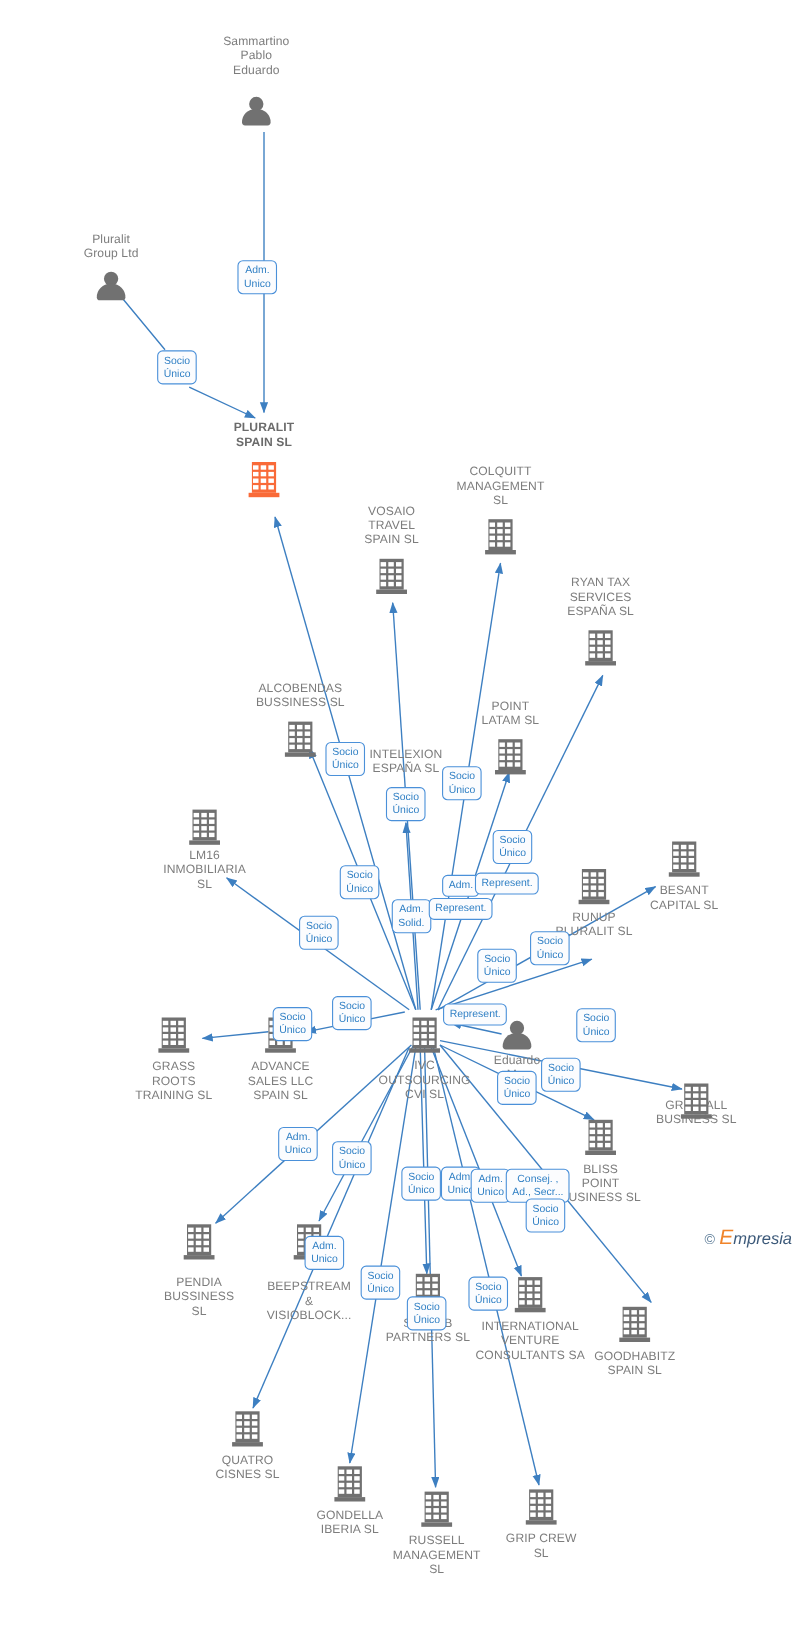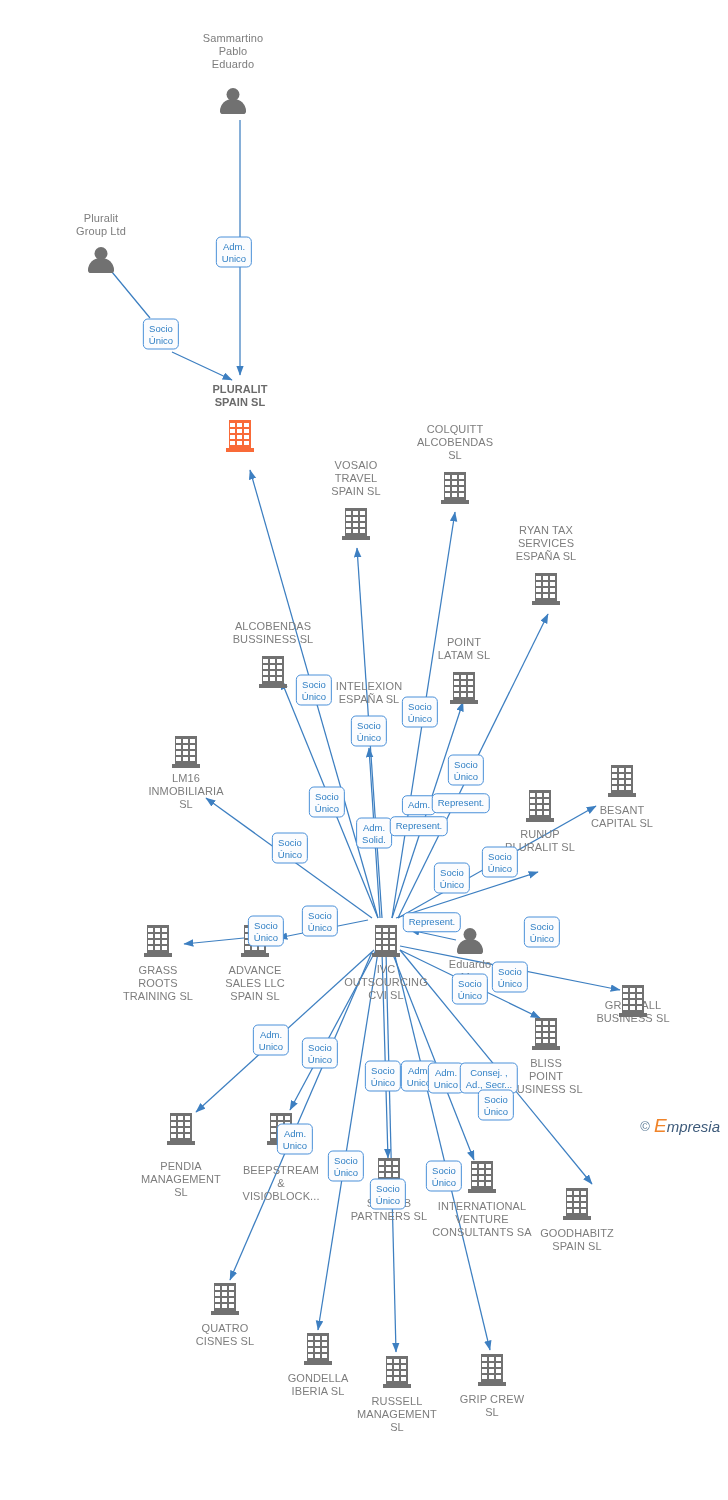--- a/index.html
+++ b/index.html
@@ -91,21 +91,21 @@
 Group Ltd</div>
       </div>
       <div class="node" style="left: 101px; top: 247px;"><span class="prs"><span class="hd"></span><span class="bd"></span></span></div>
       <div class="node hl" style="left: 240px; top: 383px;">
         <div class="lbl">PLURALIT
 SPAIN  SL</div>
       </div>
       <div class="node" style="left: 240px; top: 420px;"><span class="bld o"><i style="left:3px;top:0;width:22px;height:28px"></i><i style="left:4px;top:3px;width:5px;height:4px;background:#fff"></i><i style="left:11px;top:3px;width:5px;height:4px;background:#fff"></i><i style="left:18px;top:3px;width:5px;height:4px;background:#fff"></i><i style="left:4px;top:9px;width:5px;height:4px;background:#fff"></i><i style="left:11px;top:9px;width:5px;height:4px;background:#fff"></i><i style="left:18px;top:9px;width:5px;height:4px;background:#fff"></i><i style="left:4px;top:15px;width:5px;height:4px;background:#fff"></i><i style="left:11px;top:15px;width:5px;height:4px;background:#fff"></i><i style="left:18px;top:15px;width:5px;height:4px;background:#fff"></i><i style="left:4px;top:21px;width:5px;height:4px;background:#fff"></i><i style="left:11px;top:21px;width:5px;height:4px;background:#fff"></i><i style="left:18px;top:21px;width:5px;height:4px;background:#fff"></i><i style="left:0;top:28px;width:28px;height:4px"></i></span></div>
       <div class="node" style="left: 455px; top: 423px;">
         <div class="lbl">COLQUITT
-ALCOBENDAS
+MANAGEMENT
 SL</div>
       </div>
       <div class="node" style="left: 455px; top: 472px;"><span class="bld"><i style="left:3px;top:0;width:22px;height:28px"></i><i style="left:4px;top:3px;width:5px;height:4px;background:#fff"></i><i style="left:11px;top:3px;width:5px;height:4px;background:#fff"></i><i style="left:18px;top:3px;width:5px;height:4px;background:#fff"></i><i style="left:4px;top:9px;width:5px;height:4px;background:#fff"></i><i style="left:11px;top:9px;width:5px;height:4px;background:#fff"></i><i style="left:18px;top:9px;width:5px;height:4px;background:#fff"></i><i style="left:4px;top:15px;width:5px;height:4px;background:#fff"></i><i style="left:11px;top:15px;width:5px;height:4px;background:#fff"></i><i style="left:18px;top:15px;width:5px;height:4px;background:#fff"></i><i style="left:4px;top:21px;width:5px;height:4px;background:#fff"></i><i style="left:11px;top:21px;width:5px;height:4px;background:#fff"></i><i style="left:18px;top:21px;width:5px;height:4px;background:#fff"></i><i style="left:0;top:28px;width:28px;height:4px"></i></span></div>
       <div class="node" style="left: 356px; top: 459px;">
         <div class="lbl">VOSAIO
 TRAVEL
 SPAIN  SL</div>
       </div>
       <div class="node" style="left: 356px; top: 508px;"><span class="bld"><i style="left:3px;top:0;width:22px;height:28px"></i><i style="left:4px;top:3px;width:5px;height:4px;background:#fff"></i><i style="left:11px;top:3px;width:5px;height:4px;background:#fff"></i><i style="left:18px;top:3px;width:5px;height:4px;background:#fff"></i><i style="left:4px;top:9px;width:5px;height:4px;background:#fff"></i><i style="left:11px;top:9px;width:5px;height:4px;background:#fff"></i><i style="left:18px;top:9px;width:5px;height:4px;background:#fff"></i><i style="left:4px;top:15px;width:5px;height:4px;background:#fff"></i><i style="left:11px;top:15px;width:5px;height:4px;background:#fff"></i><i style="left:18px;top:15px;width:5px;height:4px;background:#fff"></i><i style="left:4px;top:21px;width:5px;height:4px;background:#fff"></i><i style="left:11px;top:21px;width:5px;height:4px;background:#fff"></i><i style="left:18px;top:21px;width:5px;height:4px;background:#fff"></i><i style="left:0;top:28px;width:28px;height:4px"></i></span></div>
       <div class="node" style="left: 546px; top: 524px;">
@@ -173,21 +173,21 @@
       </div>
       <div class="node" style="left: 633px; top: 985px;"><span class="bld"><i style="left:3px;top:0;width:22px;height:28px"></i><i style="left:4px;top:3px;width:5px;height:4px;background:#fff"></i><i style="left:11px;top:3px;width:5px;height:4px;background:#fff"></i><i style="left:18px;top:3px;width:5px;height:4px;background:#fff"></i><i style="left:4px;top:9px;width:5px;height:4px;background:#fff"></i><i style="left:11px;top:9px;width:5px;height:4px;background:#fff"></i><i style="left:18px;top:9px;width:5px;height:4px;background:#fff"></i><i style="left:4px;top:15px;width:5px;height:4px;background:#fff"></i><i style="left:11px;top:15px;width:5px;height:4px;background:#fff"></i><i style="left:18px;top:15px;width:5px;height:4px;background:#fff"></i><i style="left:4px;top:21px;width:5px;height:4px;background:#fff"></i><i style="left:11px;top:21px;width:5px;height:4px;background:#fff"></i><i style="left:18px;top:21px;width:5px;height:4px;background:#fff"></i><i style="left:0;top:28px;width:28px;height:4px"></i></span></div>
       <div class="node" style="left: 546px; top: 1057px;">
         <div class="lbl">BLISS
 POINT
 BUSINESS  SL</div>
       </div>
       <div class="node" style="left: 546px; top: 1018px;"><span class="bld"><i style="left:3px;top:0;width:22px;height:28px"></i><i style="left:4px;top:3px;width:5px;height:4px;background:#fff"></i><i style="left:11px;top:3px;width:5px;height:4px;background:#fff"></i><i style="left:18px;top:3px;width:5px;height:4px;background:#fff"></i><i style="left:4px;top:9px;width:5px;height:4px;background:#fff"></i><i style="left:11px;top:9px;width:5px;height:4px;background:#fff"></i><i style="left:18px;top:9px;width:5px;height:4px;background:#fff"></i><i style="left:4px;top:15px;width:5px;height:4px;background:#fff"></i><i style="left:11px;top:15px;width:5px;height:4px;background:#fff"></i><i style="left:18px;top:15px;width:5px;height:4px;background:#fff"></i><i style="left:4px;top:21px;width:5px;height:4px;background:#fff"></i><i style="left:11px;top:21px;width:5px;height:4px;background:#fff"></i><i style="left:18px;top:21px;width:5px;height:4px;background:#fff"></i><i style="left:0;top:28px;width:28px;height:4px"></i></span></div>
       <div class="node" style="left: 181px; top: 1160px;">
         <div class="lbl">PENDIA
-MANAGEMENT
+BUSSINESS
 SL</div>
       </div>
       <div class="node" style="left: 181px; top: 1113px;"><span class="bld"><i style="left:3px;top:0;width:22px;height:28px"></i><i style="left:4px;top:3px;width:5px;height:4px;background:#fff"></i><i style="left:11px;top:3px;width:5px;height:4px;background:#fff"></i><i style="left:18px;top:3px;width:5px;height:4px;background:#fff"></i><i style="left:4px;top:9px;width:5px;height:4px;background:#fff"></i><i style="left:11px;top:9px;width:5px;height:4px;background:#fff"></i><i style="left:18px;top:9px;width:5px;height:4px;background:#fff"></i><i style="left:4px;top:15px;width:5px;height:4px;background:#fff"></i><i style="left:11px;top:15px;width:5px;height:4px;background:#fff"></i><i style="left:18px;top:15px;width:5px;height:4px;background:#fff"></i><i style="left:4px;top:21px;width:5px;height:4px;background:#fff"></i><i style="left:11px;top:21px;width:5px;height:4px;background:#fff"></i><i style="left:18px;top:21px;width:5px;height:4px;background:#fff"></i><i style="left:0;top:28px;width:28px;height:4px"></i></span></div>
       <div class="node" style="left: 281px; top: 1164px;">
         <div class="lbl">BEEPSTREAM
 &amp;
 VISIOBLOCK...</div>
       </div>
       <div class="node" style="left: 281px; top: 1113px;"><span class="bld"><i style="left:3px;top:0;width:22px;height:28px"></i><i style="left:4px;top:3px;width:5px;height:4px;background:#fff"></i><i style="left:11px;top:3px;width:5px;height:4px;background:#fff"></i><i style="left:18px;top:3px;width:5px;height:4px;background:#fff"></i><i style="left:4px;top:9px;width:5px;height:4px;background:#fff"></i><i style="left:11px;top:9px;width:5px;height:4px;background:#fff"></i><i style="left:18px;top:9px;width:5px;height:4px;background:#fff"></i><i style="left:4px;top:15px;width:5px;height:4px;background:#fff"></i><i style="left:11px;top:15px;width:5px;height:4px;background:#fff"></i><i style="left:18px;top:15px;width:5px;height:4px;background:#fff"></i><i style="left:4px;top:21px;width:5px;height:4px;background:#fff"></i><i style="left:11px;top:21px;width:5px;height:4px;background:#fff"></i><i style="left:18px;top:21px;width:5px;height:4px;background:#fff"></i><i style="left:0;top:28px;width:28px;height:4px"></i></span></div>
       <div class="node" style="left: 389px; top: 1197px;">

